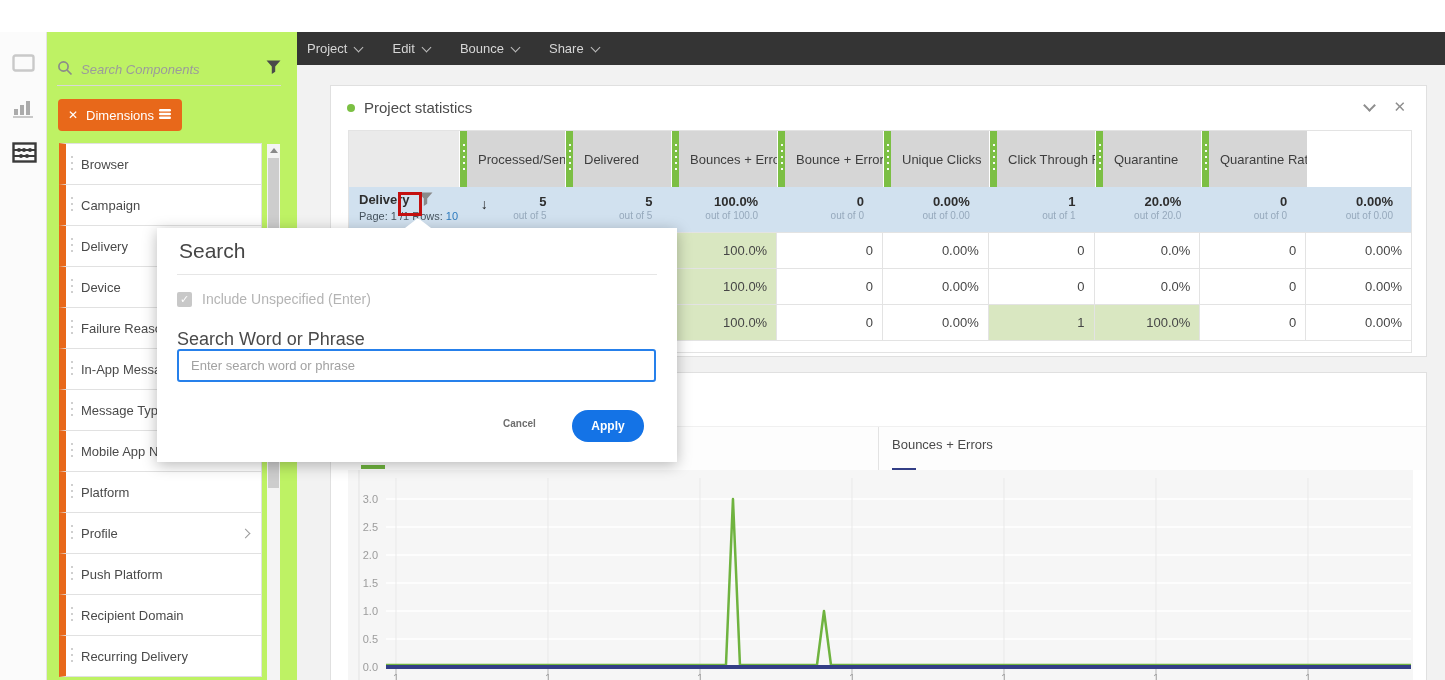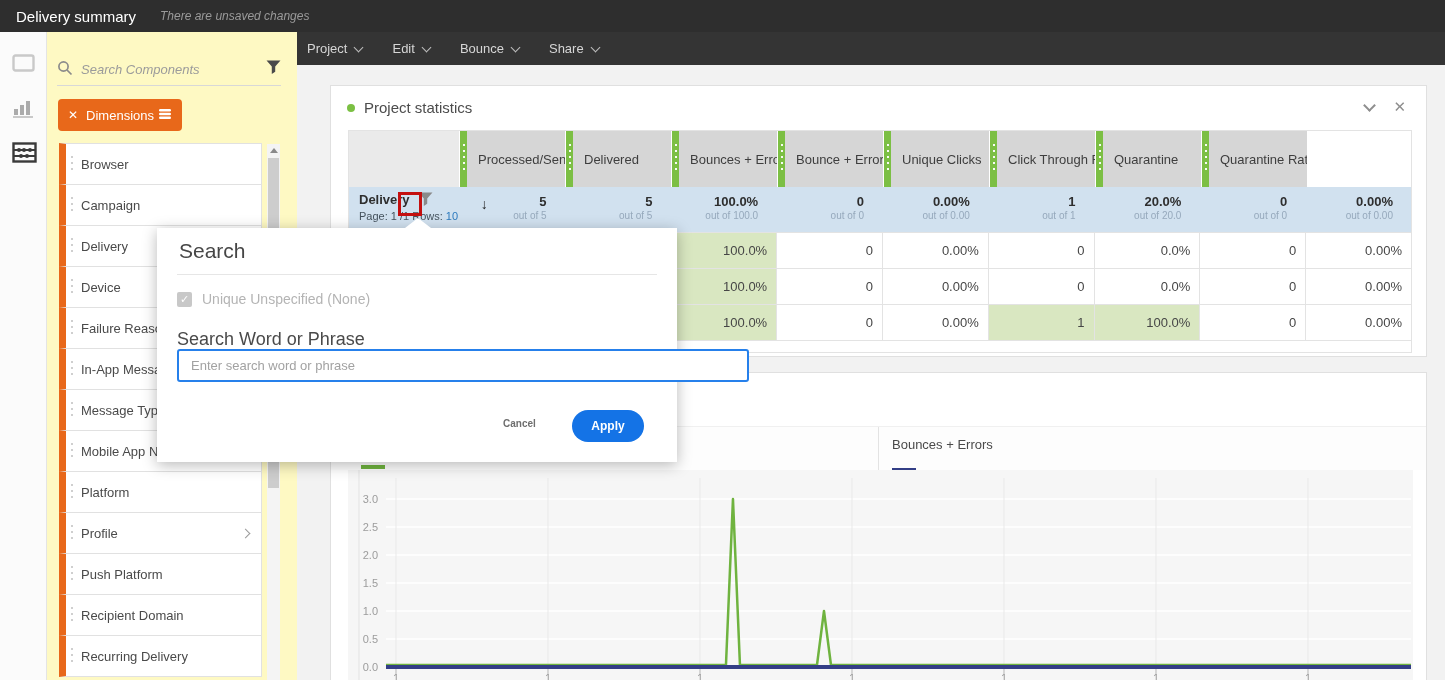--- a/index.html
+++ b/index.html
@@ -17,21 +17,21 @@
   .menu-item { display:flex; align-items:center; color:#d6d6d6; font-size:13px; margin-right:30px; cursor:default; }
   .chev { width:7px; height:7px; border-right:1.5px solid #bdbdbd; border-bottom:1.5px solid #bdbdbd;
           transform:rotate(45deg); margin-left:8px; margin-top:-3px; display:inline-block; }
 
   
   .rail { position:absolute; left:0; top:32px; width:47px; height:648px; background:#fbfbfb;
           border-right:1px solid #e4e4e4; z-index:4; }
   .rail .ric { position:absolute; left:12px; }
 
   
-  .sidebar { position:absolute; left:47px; top:32px; width:250px; height:648px; background:#fef9c3; z-index:4; }
+  .sidebar { position:absolute; left:47px; top:32px; width:250px; height:648px; background:#bef264; z-index:4; }
   .search-row { position:absolute; left:10px; top:22px; width:224px; height:32px;
                 border-bottom:1px solid #d8d8d8; display:flex; align-items:center; }
   .search-row input { border:none; outline:none; flex:1; font-size:13px; font-style:italic;
                       color:#6a6a6a; margin-left:8px; background:transparent; font-family:inherit; }
   .search-row input::placeholder { color:#9b9b9b; }
   .chip { position:absolute; left:11px; top:67px; width:124px; height:32px; border-radius:4px;
           display:flex; align-items:center; padding:0 10px; color:#fff; font-size:13px; cursor:pointer; }
   .chip .x { font-size:12px; margin-right:8px; }
   .chip .lbl { flex:1; }
   .side-list { position:absolute; left:12px; top:112px; width:203px; }
@@ -104,41 +104,37 @@
            box-shadow:0 3px 14px rgba(0,0,0,.28); z-index:40; }
   .modal .pointer { position:absolute; left:248px; top:-10px; width:0; height:0;
            border-left:13px solid transparent; border-right:13px solid transparent; border-bottom:10px solid #fff; }
   .m-title { position:absolute; left:22px; top:11px; font-size:21px; font-weight:normal; color:#464646; }
   .m-div { position:absolute; left:20px; right:20px; top:46px; border-bottom:1px solid #e6e6e6; }
   .m-checkrow { position:absolute; left:20px; top:63px; display:flex; align-items:center; }
   .m-check { width:15px; height:15px; background:#c8c8c8; border-radius:2px; color:#fff; font-size:11px;
              line-height:15px; text-align:center; }
   .m-checklabel { margin-left:10px; font-size:14px; color:#b4b4b4; }
   .m-fieldlabel { position:absolute; left:20px; top:101px; font-size:18px; color:#4a4a4a; }
-  .m-input { position:absolute; left:20px; top:121px; width:572px; height:33px; border:2px solid #000000;
+  .m-input { position:absolute; left:20px; top:121px; width:479px; height:33px; border:2px solid #000000;
              border-radius:3px; font-size:13px; padding:0 12px; color:#4a4a4a; outline:none; font-family:inherit; }
   .m-input::placeholder { color:#a2a2a2; }
   .m-cancel { position:absolute; left:346px; top:190px; font-size:10px; font-weight:bold; color:#6e6e6e;
               background:none; border:none; cursor:pointer; font-family:inherit; }
   .m-apply { position:absolute; left:415px; top:182px; width:72px; height:32px; border-radius:16px;
              border:none; color:#fff; font-size:12px; font-weight:bold; cursor:pointer; font-family:inherit; }
 
   
   .redbox { position:absolute; left:398px; top:192px; width:24px; height:24px;
             border:3px solid #c40f0f; z-index:50; pointer-events:none; }
 </style>
 </head>
 <body>
 
 <div id="stage">
 
-  <div class="topbar">
-    <span class="title">Delivery summary</span>
-    <span class="status">There are unsaved changes</span>
-  </div>
 
   <div class="menubar" id="menubar">
       <div class="menu-item">
         <span>Project</span>
         <span class="chev"></span>
       </div>
       <div class="menu-item">
         <span>Edit</span>
         <span class="chev"></span>
       </div>
@@ -448,21 +444,21 @@
         </svg>
     </div>
   </div>
 
   <div class="modal">
     <div class="pointer"></div>
     <div class="m-title">Search</div>
     <div class="m-div"></div>
     <div class="m-checkrow">
       <span class="m-check">✓</span>
-      <span class="m-checklabel">Unique Unspecified (None)</span>
+      <span class="m-checklabel">Include Unspecified (Enter)</span>
     </div>
     <div class="m-fieldlabel">Search Word or Phrase</div>
     <input class="m-input" type="text" placeholder="Enter search word or phrase" style="border-color: rgb(38, 128, 235);">
     <button class="m-cancel">Cancel</button>
     <button class="m-apply" style="background: rgb(20, 115, 230);">Apply</button>
   </div>
 
   <div class="redbox" style="border-color: rgb(196, 15, 15);"></div>
 </div>
 

